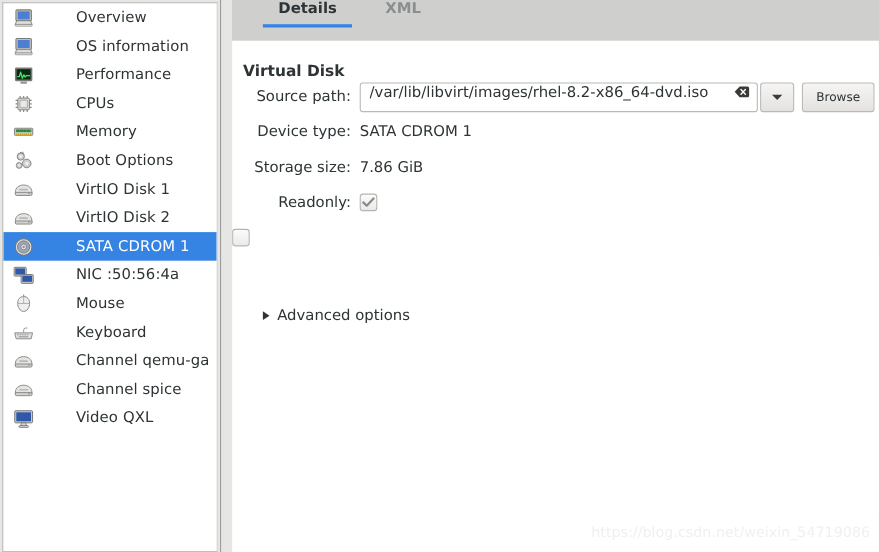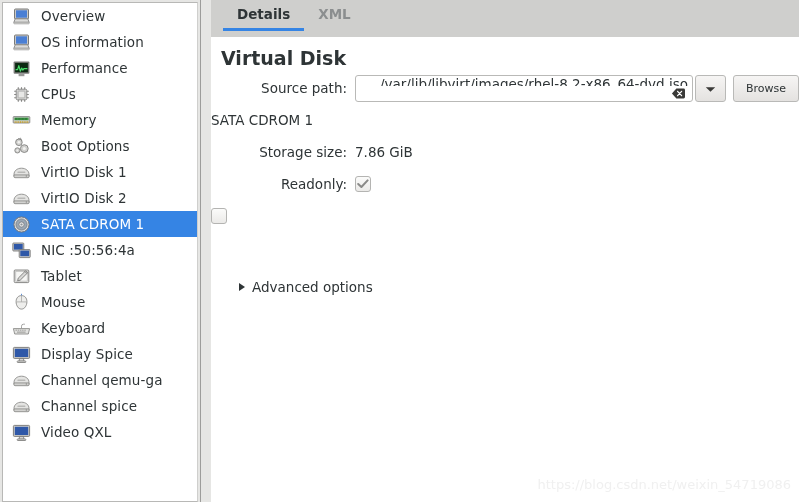--- a/index.html
+++ b/index.html
@@ -26,20 +26,21 @@
     overflow:hidden;
     position:relative;
   }
   .row{
     height:26px;
     display:flex;align-items:center;
     padding-left:8px;
     box-sizing:border-box;
     color:#2e3436;
     white-space:nowrap;
+    gap:28px;
   }
   .row.selected{background:#3584e4;color:#ffffff;}
   .row .ico{
     width:20px;height:20px;margin-right:10px;flex:none;
     display:flex;align-items:center;justify-content:center;
   }
   .row .lbl{font-size:13.5px;letter-spacing:.1px;}
 
   
   .gutter{width:10px;background:#e6e6e4;border-left:1px solid #9d9d9b;}
@@ -47,59 +48,60 @@
   
   .main{
     flex:1;height:502px;box-sizing:border-box;
     background:#cfcfcd;
     display:flex;flex-direction:column;
     position:relative;
   }
   .tabbar{
     height:37px;flex:none;
     background:#cfcfcd;
-    display:flex;align-items:center;
-    padding-left:12px;
+    display:flex;align-items:flex-start;
+    padding-left:28px;
     box-sizing:border-box;
+    gap:16px;
   }
   .tab{
     padding:0 14px 9px 14px;
     font-size:13.5px;font-weight:bold;
     color:#8b8e8f;
     position:relative;cursor:default;
   }
   .tab.active{color:#2e3436;}
   .tab.active:after{
     content:"";position:absolute;left:0;right:0;bottom:0;height:3px;
     background:#3584e4;
   }
   .panel{
     flex:1;background:#ffffff;
     position:relative;overflow:hidden;
   }
   .section-title{
-    position:absolute;left:10px;top:10px;
-    font-size:19px;font-weight:bold;color:#2e3436;
+    position:absolute;left:10px;top:20px;
+    font-size:14px;font-weight:bold;color:#2e3436;
   }
 
   .form{position:absolute;left:0;top:38px;right:0;}
   .frow{display:flex;align-items:center;margin-bottom:6px;height:26px;}
   .fkey{
     width:108px;text-align:right;padding-right:8px;
-    font-size:13.5px;color:#2e3436;flex:none;padding-left:28px;
+    font-size:13.5px;color:#2e3436;flex:none;
   }
   .fval{font-size:13.5px;color:#2e3436;}
 
   .path-input{
     width:362px;height:27px;box-sizing:border-box;
     border:1px solid #b9b9b7;border-radius:3px;
     background:#ffffff;
-    display:flex;align-items:flex-end;
-    padding:0 4px 0 20px;
-    font-size:13.5px;color:#2e3436;flex-direction:column;
+    display:flex;align-items:flex-start;
+    padding:0 4px 0 8px;
+    font-size:13.5px;color:#2e3436;
   }
   .path-text{flex:1;overflow:hidden;white-space:nowrap;}
   .clear-ico{
     width:15px;height:15px;flex:none;margin-right:2px;
     display:flex;align-items:center;justify-content:center;
   }
   .drop-btn{
     width:31px;height:27px;box-sizing:border-box;margin-left:2px;
     border:1px solid #b9b9b7;border-radius:3px;
     background:linear-gradient(#f6f5f4,#e4e2e0);
@@ -281,31 +283,20 @@
               <rect x="1.9" y="3" width="8.8" height="5.6" fill="#2f58a8"></rect>
               <rect x="7.2" y="8.6" width="11" height="8" rx=".8" fill="#c9c9c7" stroke="#6f6f6d" stroke-width=".8"></rect>
               <rect x="8.3" y="9.6" width="8.8" height="5.6" fill="#2f58a8"></rect>
             </svg>
           </span>
           <span class="lbl">NIC :50:56:4a</span>
         </div>
         <div class="row">
           <span class="ico">
             <svg width="19" height="19" viewBox="0 0 19 19">
-              <rect x="2.2" y="3" width="14.6" height="12.6" rx="1" fill="#e6e6e4" stroke="#7d7d7b" stroke-width=".9"></rect>
-              <rect x="3.8" y="4.5" width="11.4" height="9.6" fill="#f6f6f4" stroke="#b4b4b2" stroke-width=".6"></rect>
-              <path d="M13.6 3.8l2 2-7.4 7.4-2.6.6.6-2.6z" fill="#d8d8d6" stroke="#6f6f6d" stroke-width=".8"></path>
-              <path d="M12.9 4.5l2 2" stroke="#6f6f6d" stroke-width=".8"></path>
-            </svg>
-          </span>
-          <span class="lbl">Tablet</span>
-        </div>
-        <div class="row">
-          <span class="ico">
-            <svg width="19" height="19" viewBox="0 0 19 19">
               <path d="M9.5 2.6c3.3 0 5.4 2.4 5.4 6.1s-2.1 7.4-5.4 7.4-5.4-3.7-5.4-7.4 2.1-6.1 5.4-6.1z" fill="#eeeeec" stroke="#87878 5" stroke-width=".9"></path>
               <path d="M9.5 2.6c3.3 0 5.4 2.4 5.4 6.1s-2.1 7.4-5.4 7.4-5.4-3.7-5.4-7.4 2.1-6.1 5.4-6.1z" fill="none" stroke="#878785" stroke-width=".9"></path>
               <path d="M4.4 8.9h10.2" stroke="#a9a9a7" stroke-width=".8"></path>
               <path d="M9.5 2.6v6.3" stroke="#a9a9a7" stroke-width=".8"></path>
               <path d="M9.5 2.4V.8" stroke="#5f8ed0" stroke-width="1"></path>
             </svg>
           </span>
           <span class="lbl">Mouse</span>
         </div>
         <div class="row">
@@ -318,32 +309,20 @@
                 <rect x="5.7" y="10.6" width="1.5" height="1.2"></rect>
                 <rect x="7.9" y="10.6" width="1.5" height="1.2"></rect>
                 <rect x="10.1" y="10.6" width="1.5" height="1.2"></rect>
                 <rect x="12.3" y="10.6" width="1.5" height="1.2"></rect>
                 <rect x="5" y="12.5" width="8.6" height="1.3"></rect>
               </g>
               <path d="M9.5 9.4V7.2a2 2 0 0 1 2-2h1.4" stroke="#9a9a98" stroke-width=".9" fill="none"></path>
             </svg>
           </span>
           <span class="lbl">Keyboard</span>
-        </div>
-        <div class="row">
-          <span class="ico">
-            <svg width="19" height="19" viewBox="0 0 19 19">
-              <rect x="1.4" y="2.4" width="16.2" height="11" rx="1" fill="#cbcbc9" stroke="#74747 2" stroke-width=".9"></rect>
-              <rect x="1.4" y="2.4" width="16.2" height="11" rx="1" fill="none" stroke="#747472" stroke-width=".9"></rect>
-              <rect x="2.8" y="3.8" width="13.4" height="8.2" fill="#2f58a8"></rect>
-              <path d="M7.6 13.4h3.8l.7 3H6.9z" fill="#d8d8d6" stroke="#747472" stroke-width=".8"></path>
-              <rect x="5.2" y="16" width="8.6" height="1.5" rx=".6" fill="#e6e6e4" stroke="#747472" stroke-width=".8"></rect>
-            </svg>
-          </span>
-          <span class="lbl">Display Spice</span>
         </div>
         <div class="row">
           <span class="ico">
             <svg width="19" height="19" viewBox="0 0 19 19">
               <path d="M2 11.4c0-3.6 3.2-6.2 7.5-6.2s7.5 2.6 7.5 6.2v2.2H2z" fill="#e4e4e2" stroke="#8d8d8b" stroke-width=".9"></path>
               <path d="M2 11.9h15v1.8a1 1 0 0 1-1 1H3a1 1 0 0 1-1-1z" fill="#d2d2d0" stroke="#8d8d8b" stroke-width=".9"></path>
               <rect x="5.4" y="8.6" width="8" height="1.5" rx=".6" fill="#b9b9b7"></rect>
               <circle cx="14.4" cy="12.9" r=".75" fill="#8d8d8b"></circle>
             </svg>
           </span>
@@ -411,20 +390,21 @@
                 <path d="M0.8 1.2 L5.5 5.8 L10.2 1.2 Z" fill="#3a3a38"></path>
               </svg>
             </span>
           </div>
           <div class="browse-btn">
             <span>Browse</span>
           </div>
         </div>
 
         <div class="frow">
+          <div class="fkey">Device type:</div>
           <div class="fval">SATA CDROM 1</div>
         </div>
 
         <div class="frow">
           <div class="fkey">Storage size:</div>
           <div class="fval">7.86 GiB</div>
         </div>
 
         <div class="frow">
           <div class="fkey">Readonly:</div>

